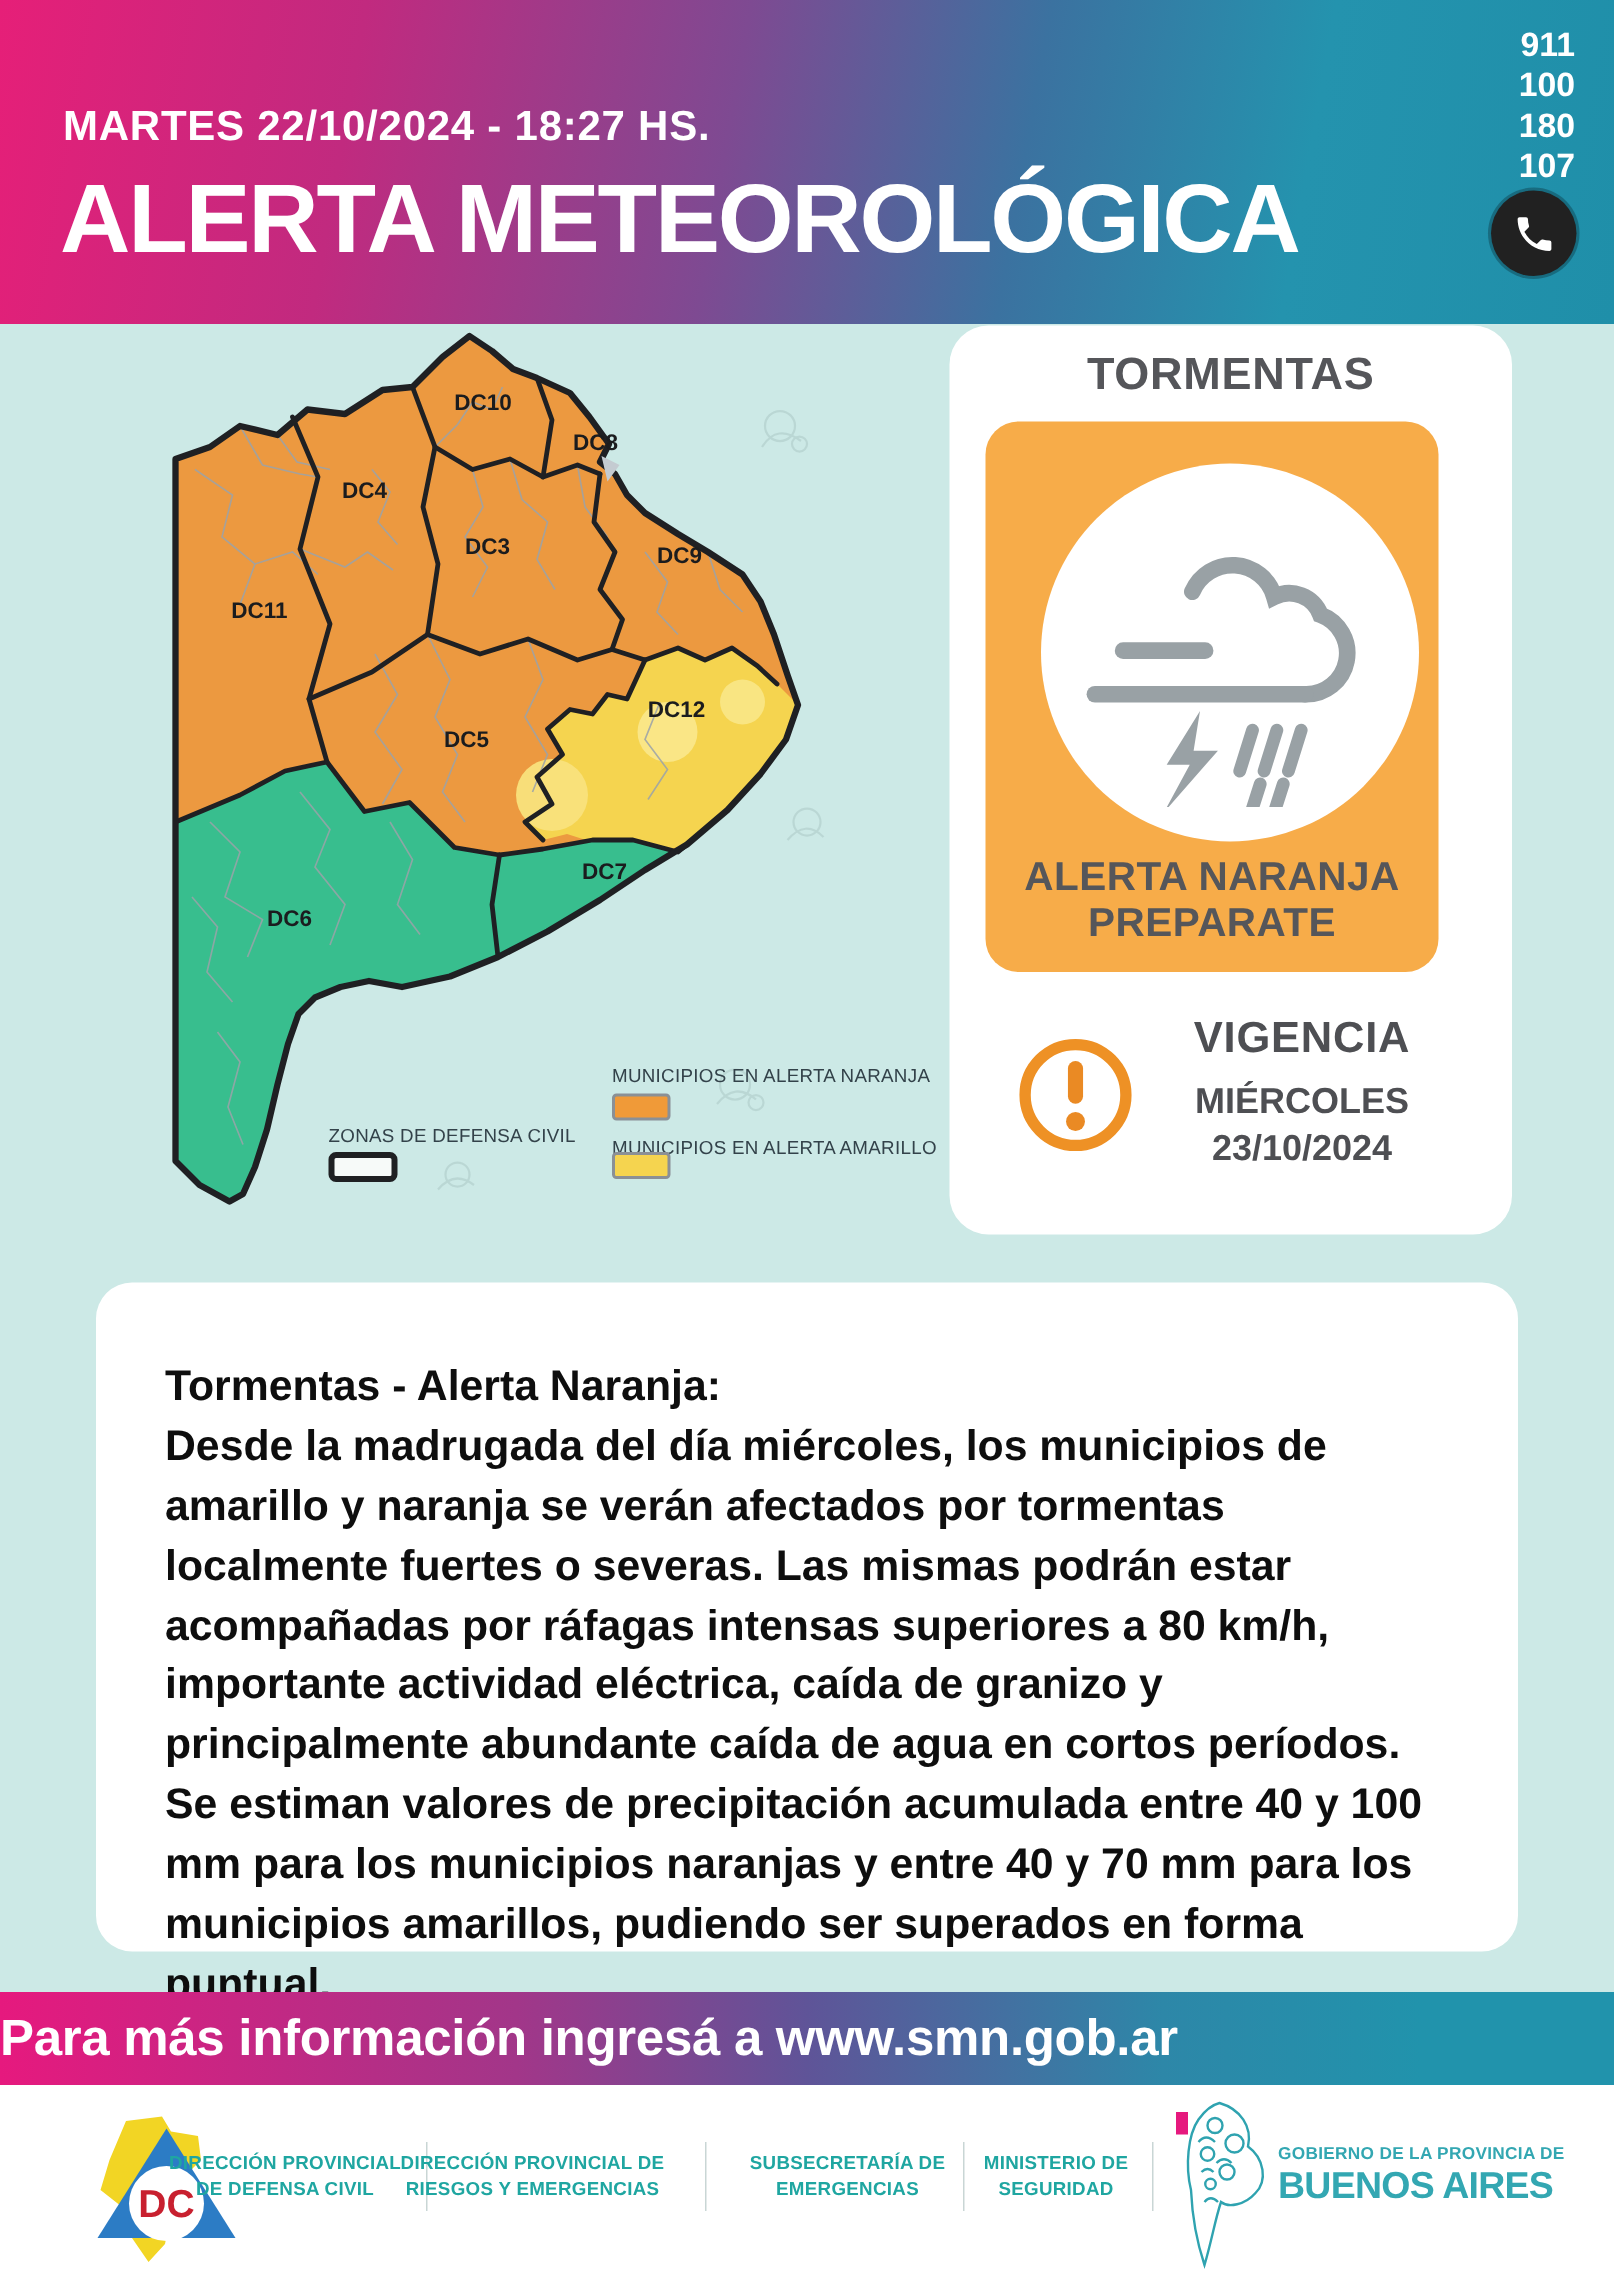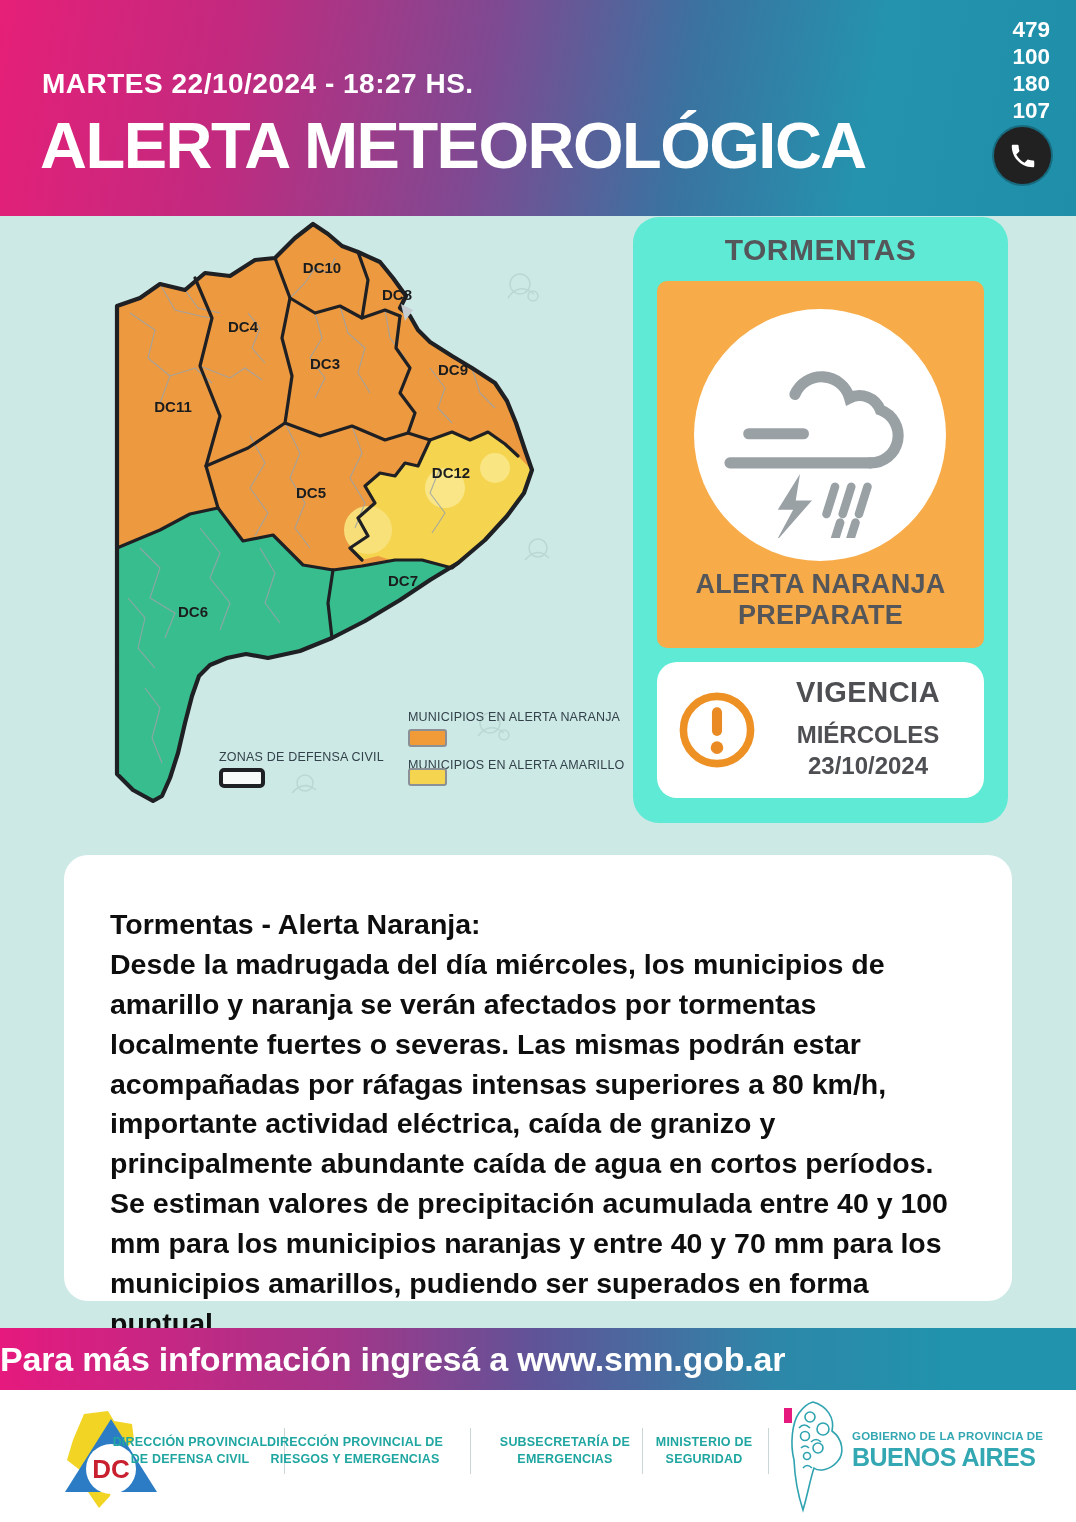--- a/index.html
+++ b/index.html
@@ -23,23 +23,23 @@
   .legend-label{position:absolute;font-size:12.5px;color:#33424A;letter-spacing:.2px;}
   .lg-naranja-t{left:408px;top:710px;}
   .lg-zonas-t{left:219px;top:750px;text-align:center;}
   .lg-amarillo-t{left:408px;top:758px;}
   .swatch{position:absolute;border-radius:3px;}
   .sw-naranja{left:408px;top:729px;width:35px;height:14px;background:#F09A38;border:2px solid #8A9096;}
   .sw-zonas{left:219px;top:768px;width:38px;height:12px;background:#F7FAF9;border:4px solid #1F2023;border-radius:5px;}
   .sw-amarillo{left:408px;top:768px;width:35px;height:14px;background:#F5D44F;border:2px solid #8A9096;}
 
   
-  .panel{position:absolute;left:633px;top:217px;width:375px;height:606px;background:#5eead4;border-radius:26px;}
+  .panel{position:absolute;left:633px;top:217px;width:375px;height:606px;background:#ffffff;border-radius:26px;}
   .panel-title{position:absolute;left:0;top:16px;width:100%;text-align:center;font-size:30px;font-weight:700;color:#55565A;letter-spacing:.5px;}
-  .panel-inner{position:absolute;left:24px;top:64px;width:327px;height:367px;background:#F7AC49;border-radius:10px;}
+  .panel-inner{position:absolute;left:24px;top:64px;width:302px;height:367px;background:#F7AC49;border-radius:22px;}
   .icon-circle{position:absolute;left:37px;top:28px;width:252px;height:252px;border-radius:50%;background:#fff;
     display:flex;align-items:center;justify-content:center;}
   .icon-circle svg{width:205px;height:205px;}
   .alert-level{position:absolute;left:0;top:288px;width:100%;text-align:center;font-size:27px;font-weight:700;color:#55565A;line-height:31px;letter-spacing:.3px;}
   .vigencia{position:absolute;left:24px;top:445px;width:327px;height:136px;background:#fff;border-radius:20px;}
   .vig-icon{position:absolute;left:18px;top:26px;width:84px;height:84px;}
   .vig-texts{position:absolute;left:108px;top:14px;width:206px;text-align:center;color:#4E4F53;}
   .vig-title{font-size:29px;font-weight:700;letter-spacing:.5px;}
   .vig-day{font-size:24px;font-weight:700;margin-top:12px;}
   .vig-date{font-size:24px;font-weight:700;margin-top:3px;}
@@ -74,21 +74,21 @@
 </style>
 </head>
 <body>
 
 <div class="page">
 
   <div class="header">
     <div class="header-date">MARTES 22/10/2024 - 18:27 HS.</div>
     <div class="header-title">ALERTA METEOROLÓGICA</div>
     <div class="phones">
-      <div>479</div>
+      <div>911</div>
       <div>100</div>
       <div>180</div>
       <div>107</div>
     </div>
     <div class="phone-circle">
       <svg viewBox="0 0 24 24">
           <path fill="#ffffff" d="M6.62 10.79c1.44 2.83 3.76 5.14 6.59 6.59l2.2-2.21c.27-.27.67-.36 1.02-.24 1.12.37 2.33.57 3.57.57.55 0 1 .45 1 1V20c0 .55-.45 1-1 1-9.39 0-17-7.61-17-17 0-.55.45-1 1-1h3.5c.55 0 1 .45 1 1 0 1.25.2 2.45.57 3.57.11.35.03.74-.25 1.02l-2.2 2.2z"></path>
         </svg>
     </div>
   </div>

